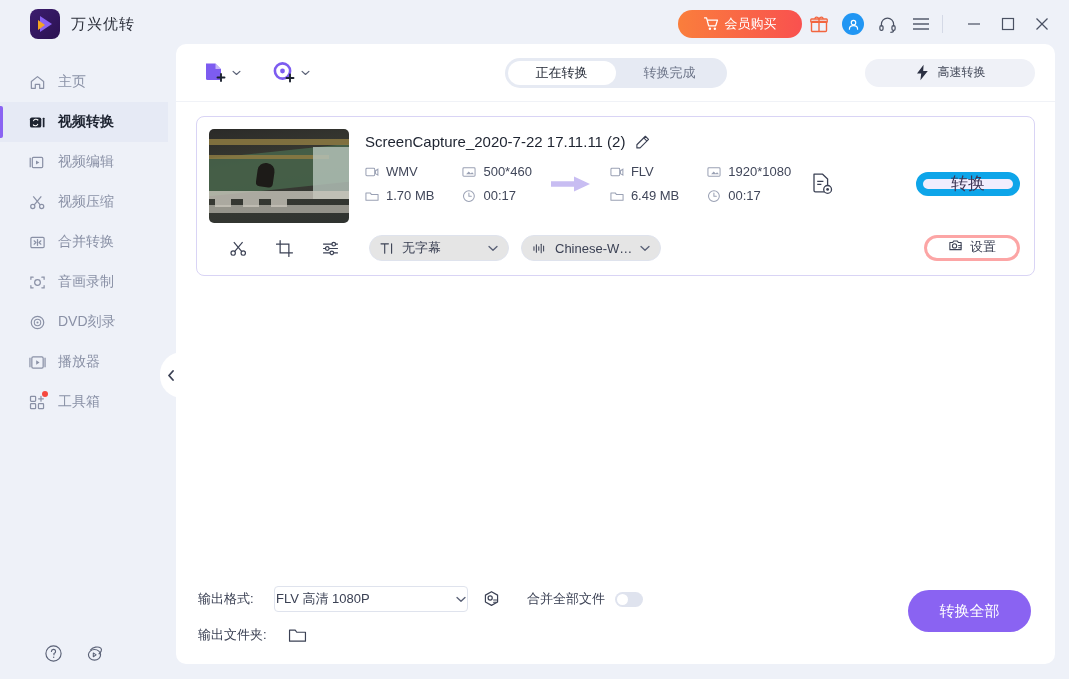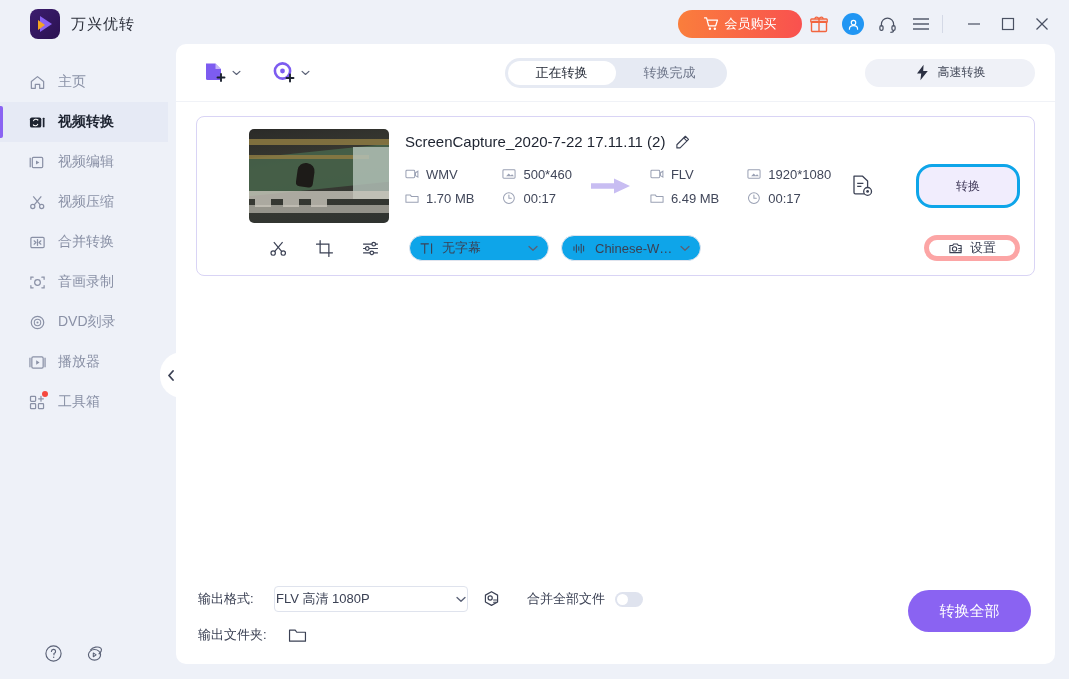--- a/index.html
+++ b/index.html
@@ -135,21 +135,21 @@
     position: absolute; right: 20px;
     width: 170px; height: 28px; background: #eff1f7; border-radius: 14px;
     display: flex; align-items: center; justify-content: center; gap: 8px;
     font-size: 12px; color: #424858; cursor: pointer;
   }
 
   
   .card-area { padding: 14px 20px 0 20px; height: 472px; }
   .file-card {
     border: 1px solid #d9d4f5; border-radius: 8px; background: #fff;
-    display: flex; flex-direction: column; overflow: hidden; padding-left: 40px;
+    display: flex; flex-direction: column; overflow: hidden;
   }
   .card-top { display: flex; padding: 12px 14px 4px 12px; }
   .thumb {
     width: 140px; height: 94px; border-radius: 5px; flex-shrink: 0;
     background: linear-gradient(170deg,#2a2a28 0%, #3a3b33 40%, #2f3330 100%);
     position: relative; overflow: hidden;
   }
   .th-band {
     position: absolute; background: #8d7a42; opacity: .85;
   }
@@ -174,45 +174,45 @@
   .file-title { font-size: 15px; color: #1d2330; }
   .edit-ico { cursor: pointer; }
   .meta-row { display: flex; align-items: center; margin-top: 14px; }
   .meta-block { display: grid; grid-template-columns: auto auto; gap: 9px 28px; }
   .meta-cell { display: flex; align-items: center; gap: 7px; font-size: 13px; color: #41475a; }
   .meta-cell .mi { width: 14px; height: 14px; flex-shrink: 0; }
   .arrow-wrap { width: 78px; display: flex; align-items: center; justify-content: center; }
   .gear-file { margin-left: 18px; cursor: pointer; }
   .convert-btn {
     margin-left: auto; align-self: center;
-    width: 104px; height: 44px; border-radius: 16px;
-    background: #f1edfd; border: 3px solid #0ea5e9; color: #3c3555;
-    font-size: 12px; display: flex; align-items: center; justify-content: center;
+    width: 104px; height: 24px; border-radius: 16px;
+    background: #f1edfd; border: 7px solid #0ea5e9; color: #3c3555;
+    font-size: 17px; display: flex; align-items: center; justify-content: center;
     cursor: pointer;
   }
 
   .card-bottom {
     display: flex; align-items: center; padding: 6px 14px 12px 18px; gap: 0;
   }
   .tool-ico {
     width: 46px; height: 30px; display: flex; align-items: center; justify-content: center;
     cursor: pointer;
   }
   .drop {
-    height: 26px; border: 1px solid #dfe3ed; border-radius: 13px; background: #0ea5e9;
+    height: 26px; border: 1px solid #dfe3ed; border-radius: 13px; background: #e5e5e5;
     display: flex; align-items: center; padding: 0 10px; gap: 7px;
     font-size: 13px; color: #3b4154; cursor: pointer;
   }
   .drop .dlabel { flex: 1; white-space: nowrap; overflow: hidden; text-overflow: ellipsis; }
   .sub-drop { width: 140px; margin-left: 16px; }
   .aud-drop { width: 140px; margin-left: 12px; }
   .set-btn {
     margin-left: auto; width: 96px; height: 26px;
-    border: 5px solid #fca5a5; border-radius: 13px; background: #fff;
-    display: flex; align-items: center; justify-content: center; gap: 7px;
+    border: 3px solid #fca5a5; border-radius: 13px; background: #fff;
+    display: flex; justify-content: center; gap: 7px;
     font-size: 13px; color: #3b4154; cursor: pointer;
   }
 
   
   .bottom {
     position: absolute; left: 0; bottom: 0; width: 879px; height: 96px;
     padding: 16px 22px 0 22px;
   }
   .brow { display: flex; align-items: center; height: 30px; margin-bottom: 6px; }
   .blabel { font-size: 13px; color: #3b4154; width: 76px; }

